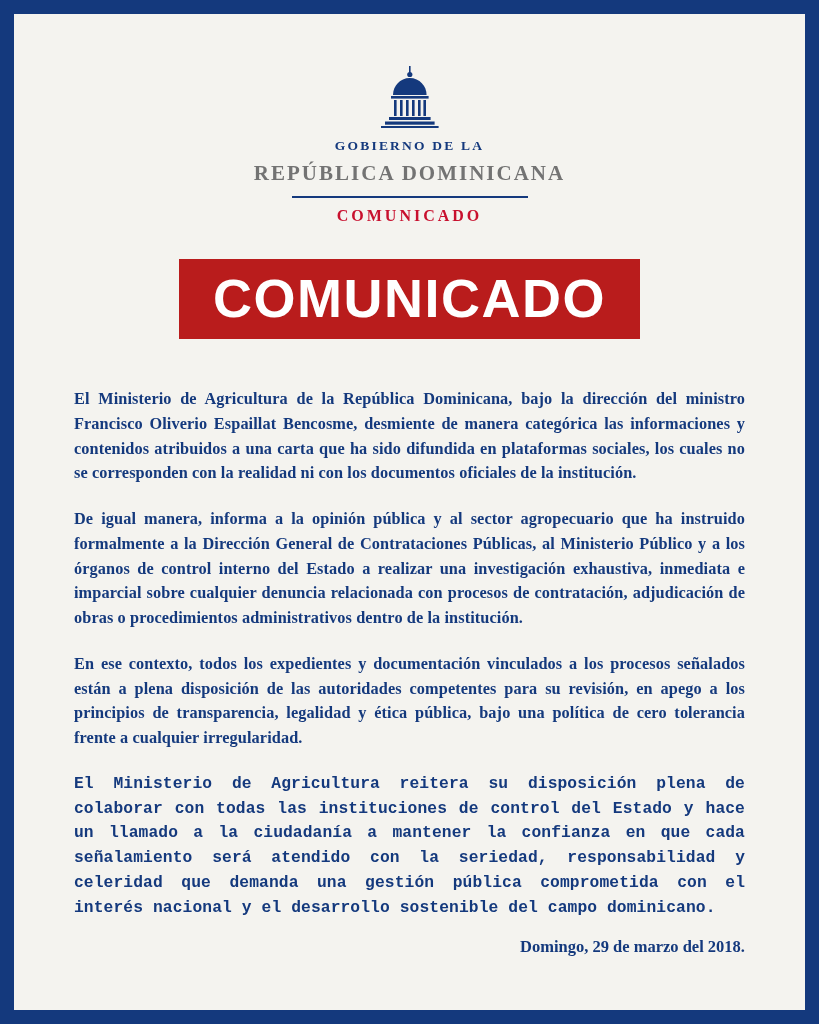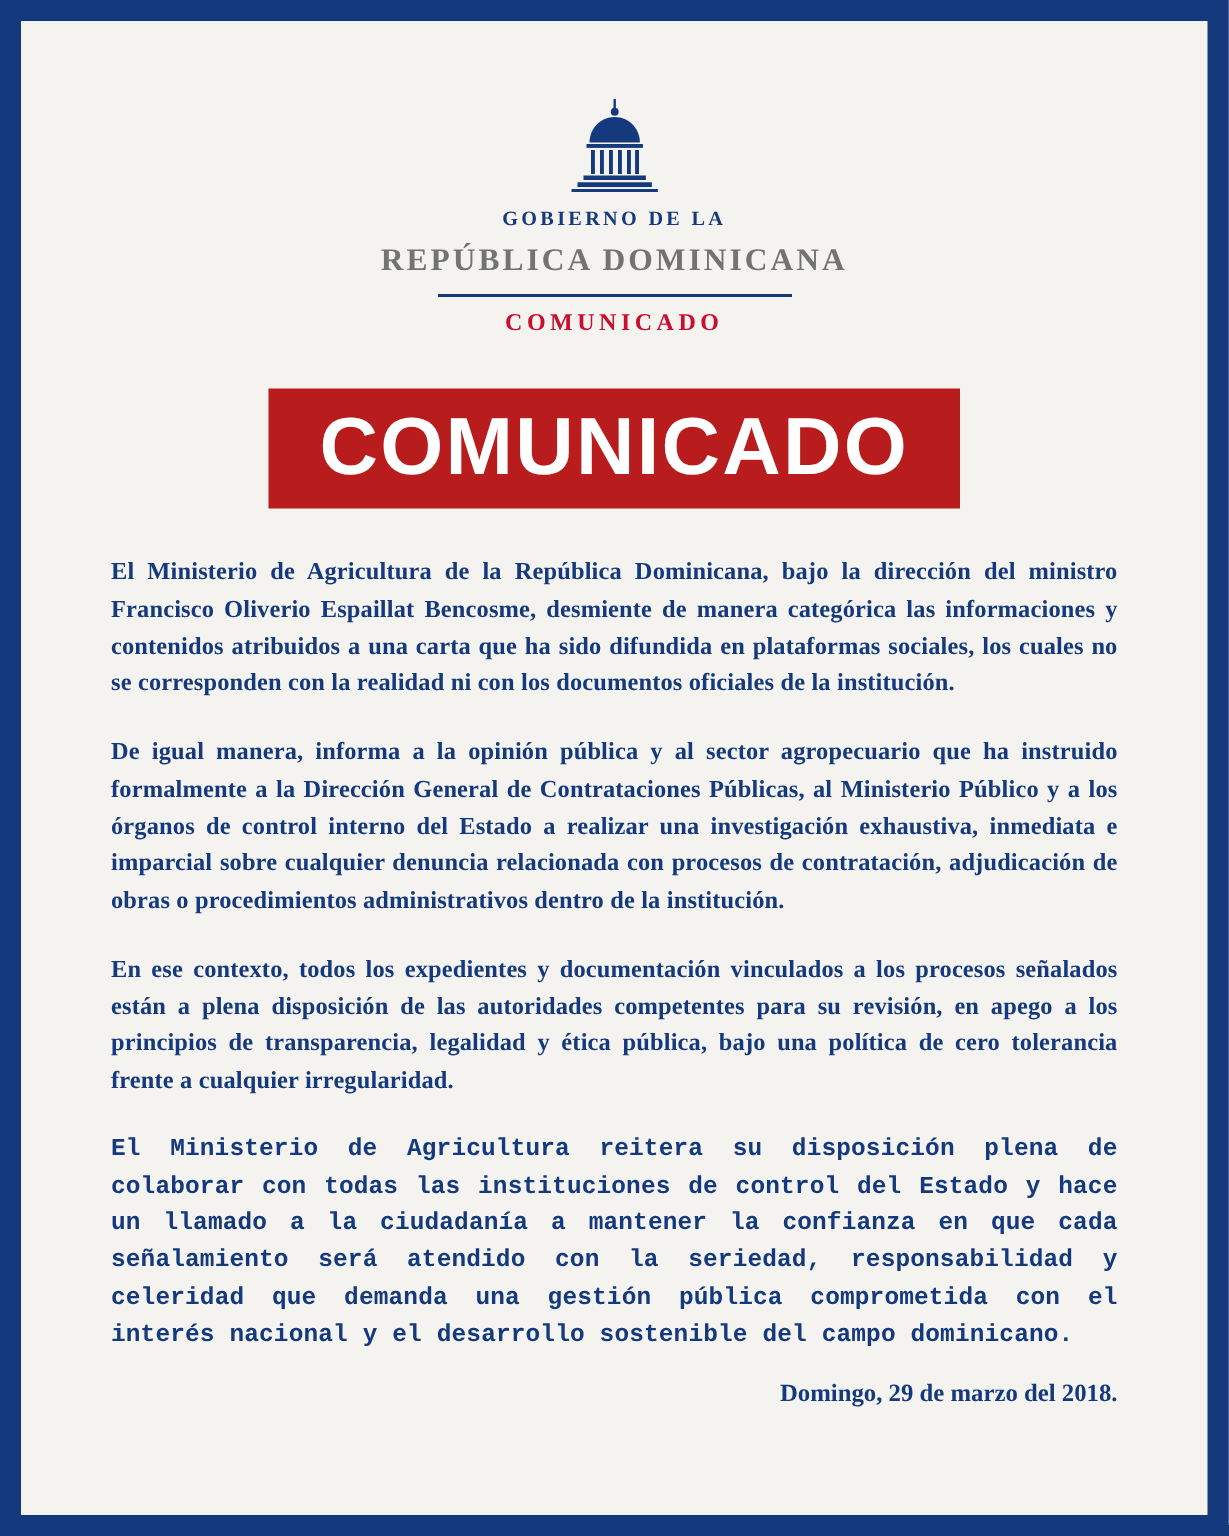--- a/index.html
+++ b/index.html
@@ -80,21 +80,21 @@
     font-size: 54px;
     font-weight: bold;
     letter-spacing: 1.5px;
     line-height: 1;
     padding: 12px 34px 14px 34px;
     font-family: "Liberation Sans", sans-serif;
     text-align: center;
   }
   
   .body-copy {
-    margin-top: 30px;
+    margin-top: 48px;
     width: 100%;
     color: #14397d;
   }
   .para {
     font-size: 16.3px;
     line-height: 1.52;
     font-weight: bold;
     text-align: justify;
     text-justify: inter-word;
     margin: 0 0 21px 0;

